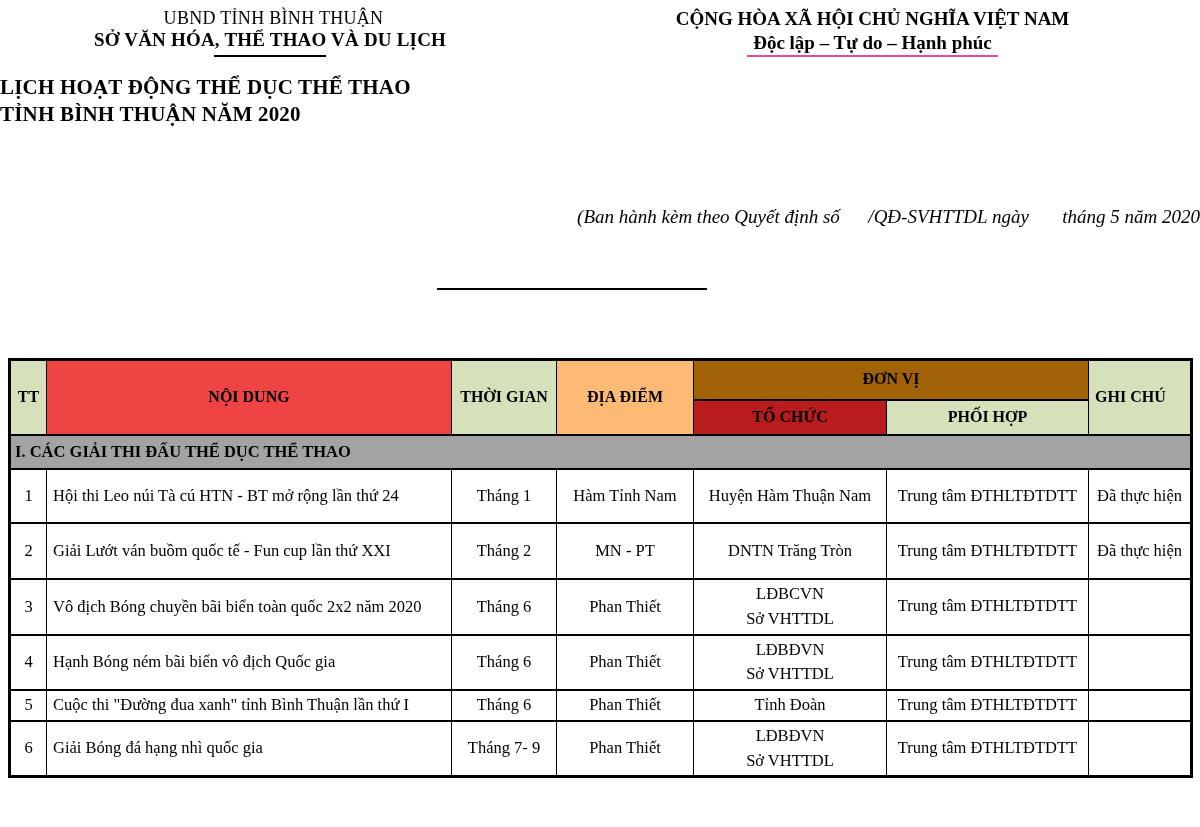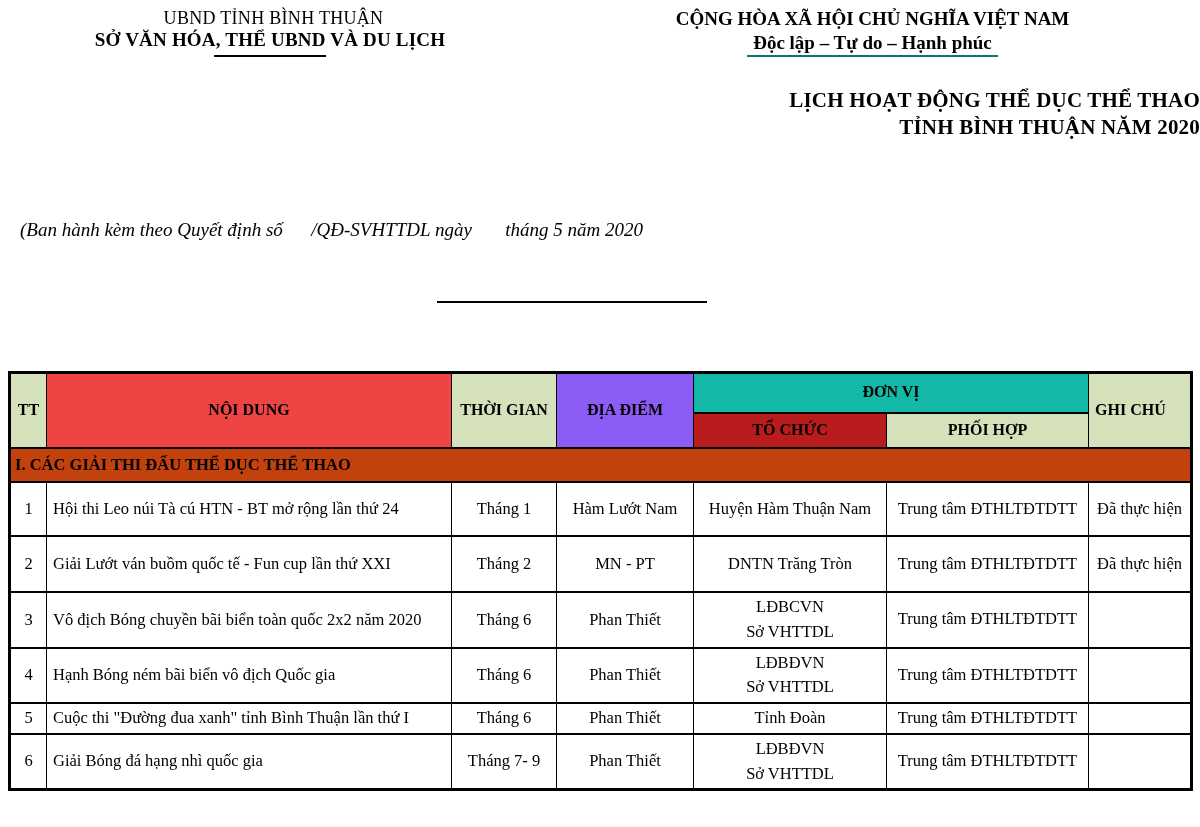--- a/index.html
+++ b/index.html
@@ -15,26 +15,26 @@
 
   
   .top-header { display: flex; }
   .hdr-left  { width: 540px; text-align: center; }
   .hdr-right { width: 565px; margin-left: 50px; text-align: center; }
   .hdr-l1 { font-size: 18px; letter-spacing: .3px; margin-left: 7px; }
   .hdr-l2 { font-size: 19px; font-weight: bold; letter-spacing: .2px; }
   .hdr-rule { width: 112px; border-bottom: 2px solid #000; margin: 4px auto 0; height: 0; }
   .hdr-r1 { font-size: 19px; font-weight: bold; }
   .hdr-r2 { font-size: 19px; font-weight: bold; display: inline-block;
-            border-bottom: 2px solid #0f766e; padding: 0 6px 1px; margin-top: 2px; }
+            border-bottom: 2px solid #ec4899; padding: 0 6px 1px; margin-top: 2px; }
 
   
-  .doc-title { text-align: right; margin-top: 30px; font-weight: bold;
+  .doc-title { text-align: left; margin-top: 17px; font-weight: bold;
                font-size: 21px; line-height: 1.28; letter-spacing: .2px; }
-  .doc-subtitle { text-align: left; margin-top: 22px; font-style: italic;
+  .doc-subtitle { text-align: right; margin-top: 22px; font-style: italic;
                   font-size: 19px; line-height: 1.42; white-space: pre-wrap; margin-left: 20px; }
   .sub-rule { width: 270px; border-bottom: 2px solid #000; margin: 3px auto 0;
               height: 0; transform: translateX(-38px); }
 
   
   table { border-collapse: collapse; table-layout: fixed;
           width: 1182px; margin: 14px 0 0 8px;
           border: 3px solid #000; }
   th, td {
     border-left: 1px solid #000; border-right: 1px solid #000;
@@ -58,21 +58,21 @@
   td.pre { white-space: pre-line; line-height: 1.5; }
 </style>
 </head>
 <body>
 
 <div class="page">
 
   <div class="top-header">
     <div class="hdr-left">
       <div class="hdr-l1">UBND TỈNH BÌNH THUẬN</div>
-      <div class="hdr-l2">SỞ VĂN HÓA, THỂ UBND VÀ DU LỊCH</div>
+      <div class="hdr-l2">SỞ VĂN HÓA, THỂ THAO VÀ DU LỊCH</div>
       <div class="hdr-rule"></div>
     </div>
     <div class="hdr-right">
       <div class="hdr-r1">CỘNG HÒA XÃ HỘI CHỦ NGHĨA VIỆT NAM</div>
       <div><span class="hdr-r2">Độc lập – Tự do – Hạnh phúc</span></div>
     </div>
   </div>
 
   <div class="doc-title">
     <div>LỊCH HOẠT ĐỘNG THỂ DỤC THỂ THAO</div>
@@ -92,38 +92,38 @@
       <col style="width:137px">
       <col style="width:193px">
       <col style="width:202px">
       <col style="width:103px">
     </colgroup>
     <thead>
       <tr class="hrowA">
         <th rowspan="2" style="background: rgb(213, 225, 186);">TT</th>
         <th rowspan="2" style="background: #ef4444;">NỘI DUNG</th>
         <th rowspan="2" style="background: rgb(213, 225, 186);">THỜI GIAN</th>
-        <th rowspan="2" style="background: #8b5cf6;">ĐỊA ĐIỂM</th>
-        <th colspan="2" style="background: #14b8a6;">ĐƠN VỊ</th>
+        <th rowspan="2" style="background: #fdba74;">ĐỊA ĐIỂM</th>
+        <th colspan="2" style="background: #a16207;">ĐƠN VỊ</th>
         <th rowspan="2" class="th-ghi" style="background: rgb(213, 225, 186);">GHI CHÚ</th>
       </tr>
       <tr class="hrowB">
         <th style="background: #b91c1c;">TỔ CHỨC</th>
         <th style="background: rgb(213, 225, 186);">PHỐI HỢP</th>
       </tr>
     </thead>
     <tbody id="table-body">
       <tr class="section-row">
-        <td colspan="7" style="background: #c2410c;">I. CÁC GIẢI THI ĐẤU THỂ DỤC THỂ THAO</td>
+        <td colspan="7" style="background: #a3a3a3;">I. CÁC GIẢI THI ĐẤU THỂ DỤC THỂ THAO</td>
       </tr>
     <tr style="height: 54px;">
           <td>1</td>
           <td class="noi-dung">Hội thi Leo núi Tà cú HTN - BT mở rộng lần thứ 24</td>
           <td>Tháng 1</td>
-          <td>Hàm Lướt Nam</td>
+          <td>Hàm Tỉnh Nam</td>
           <td class="pre">Huyện Hàm Thuận Nam</td>
           <td class="pre">Trung tâm ĐTHLTĐTDTT</td>
           <td>Đã thực hiện</td>
         </tr>
         <tr style="height: 56px;">
           <td>2</td>
           <td class="noi-dung">Giải Lướt ván buồm quốc tế - Fun cup lần thứ XXI</td>
           <td>Tháng 2</td>
           <td>MN - PT</td>
           <td class="pre">DNTN Trăng Tròn</td>

